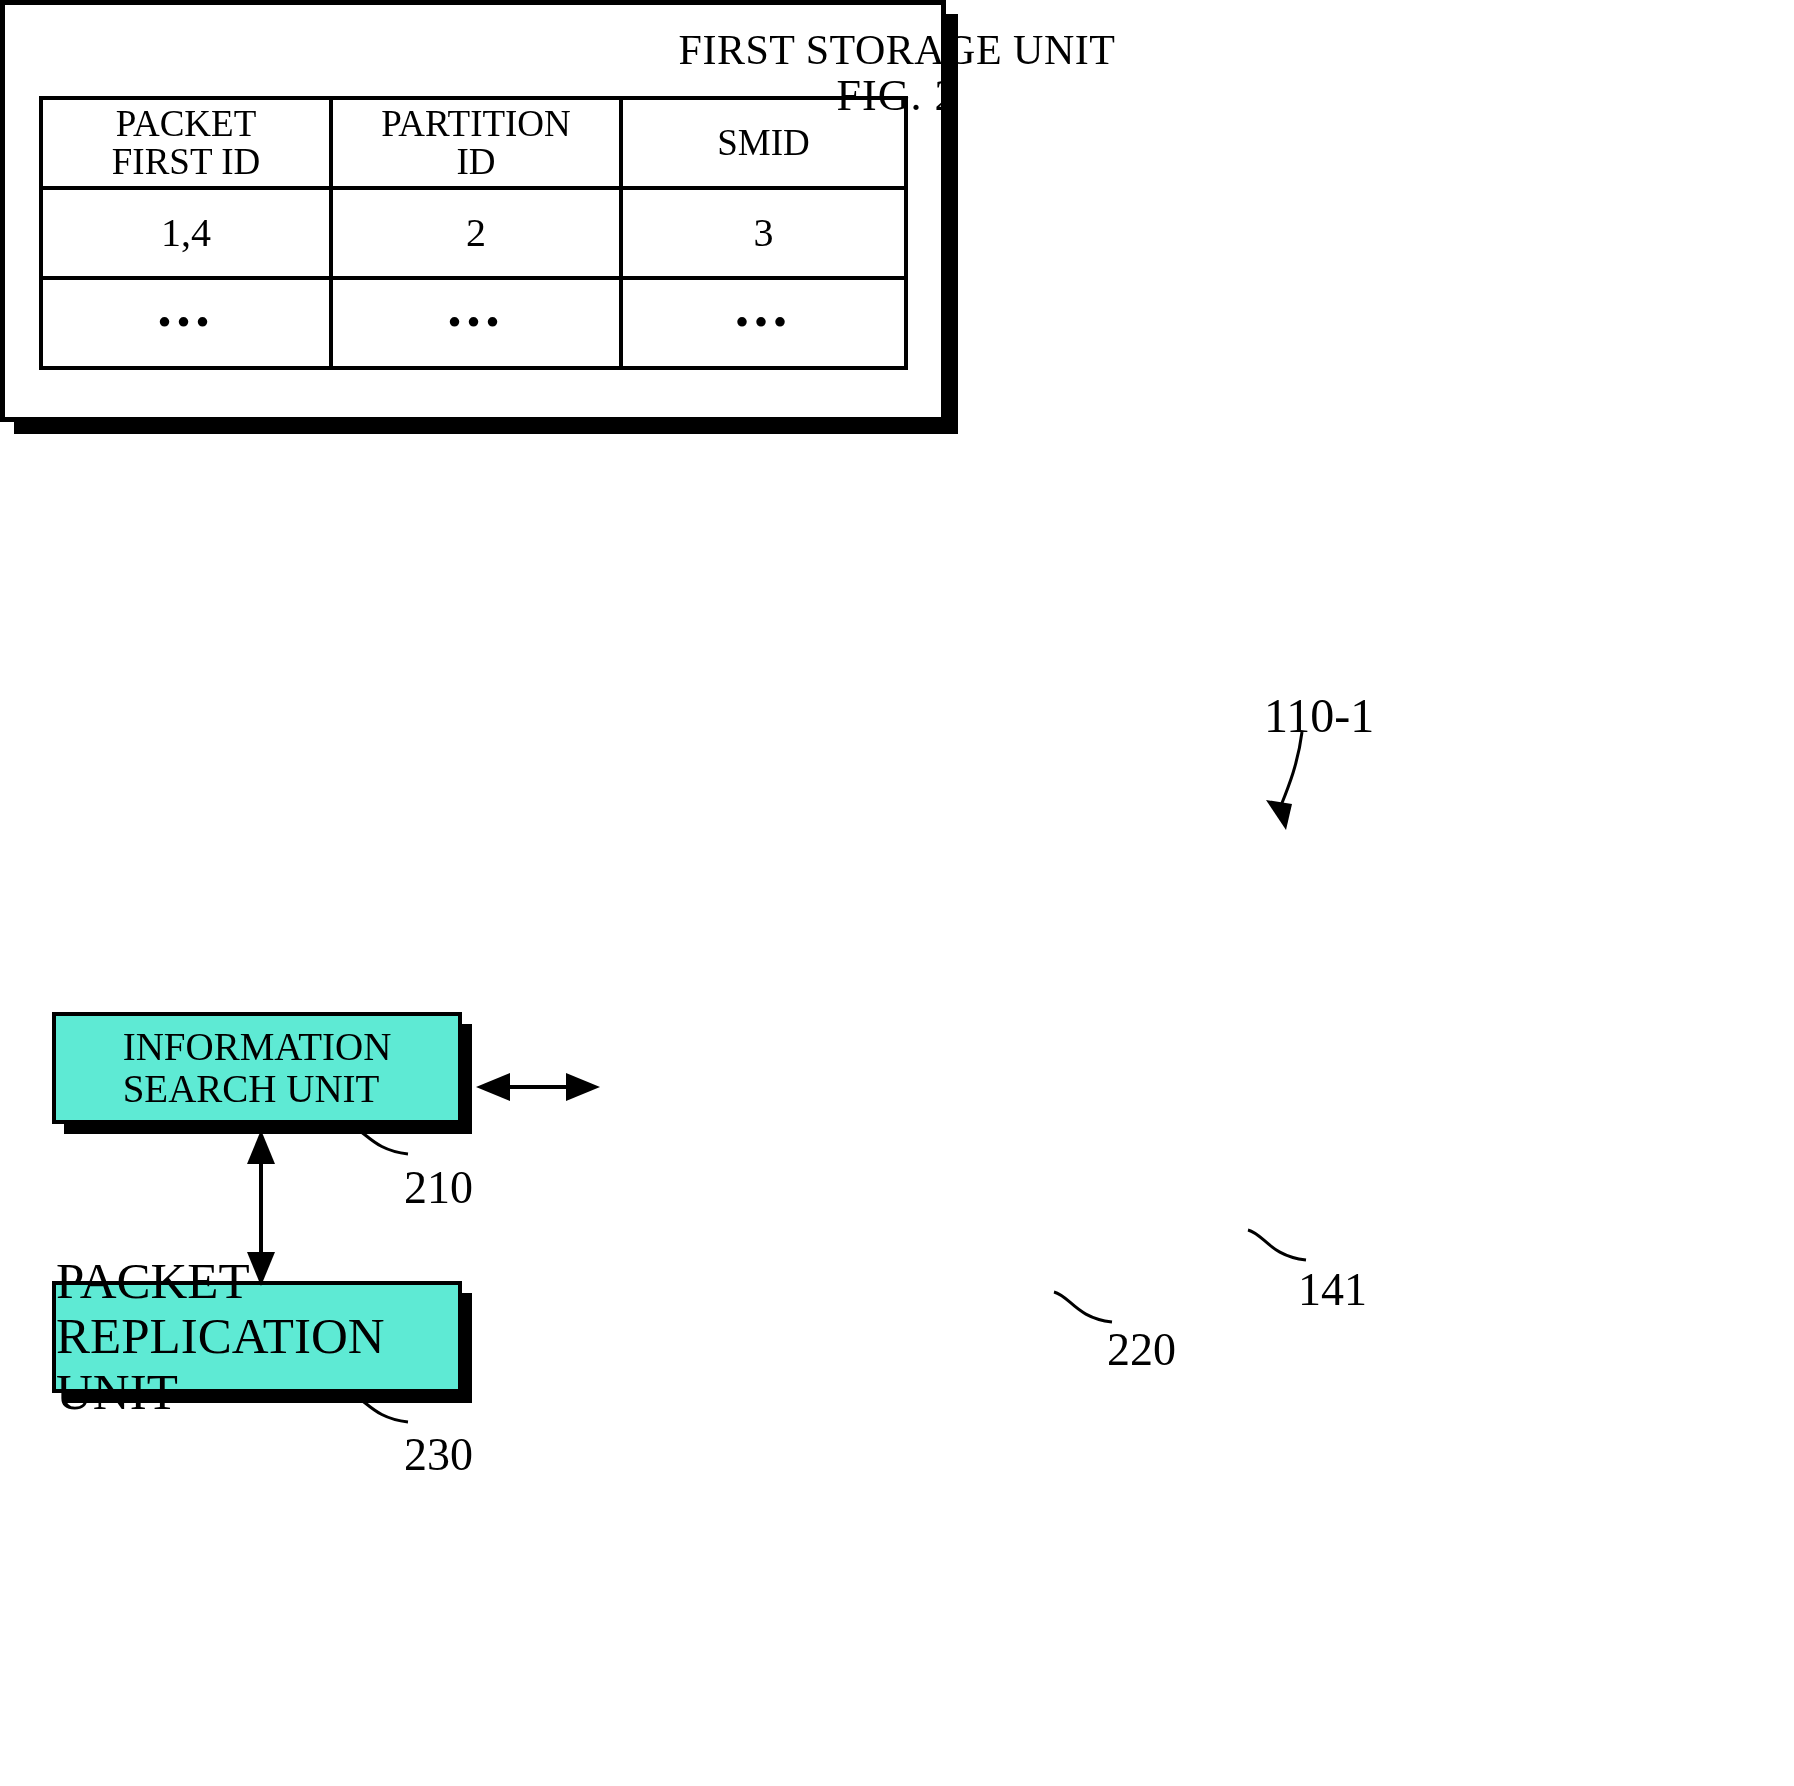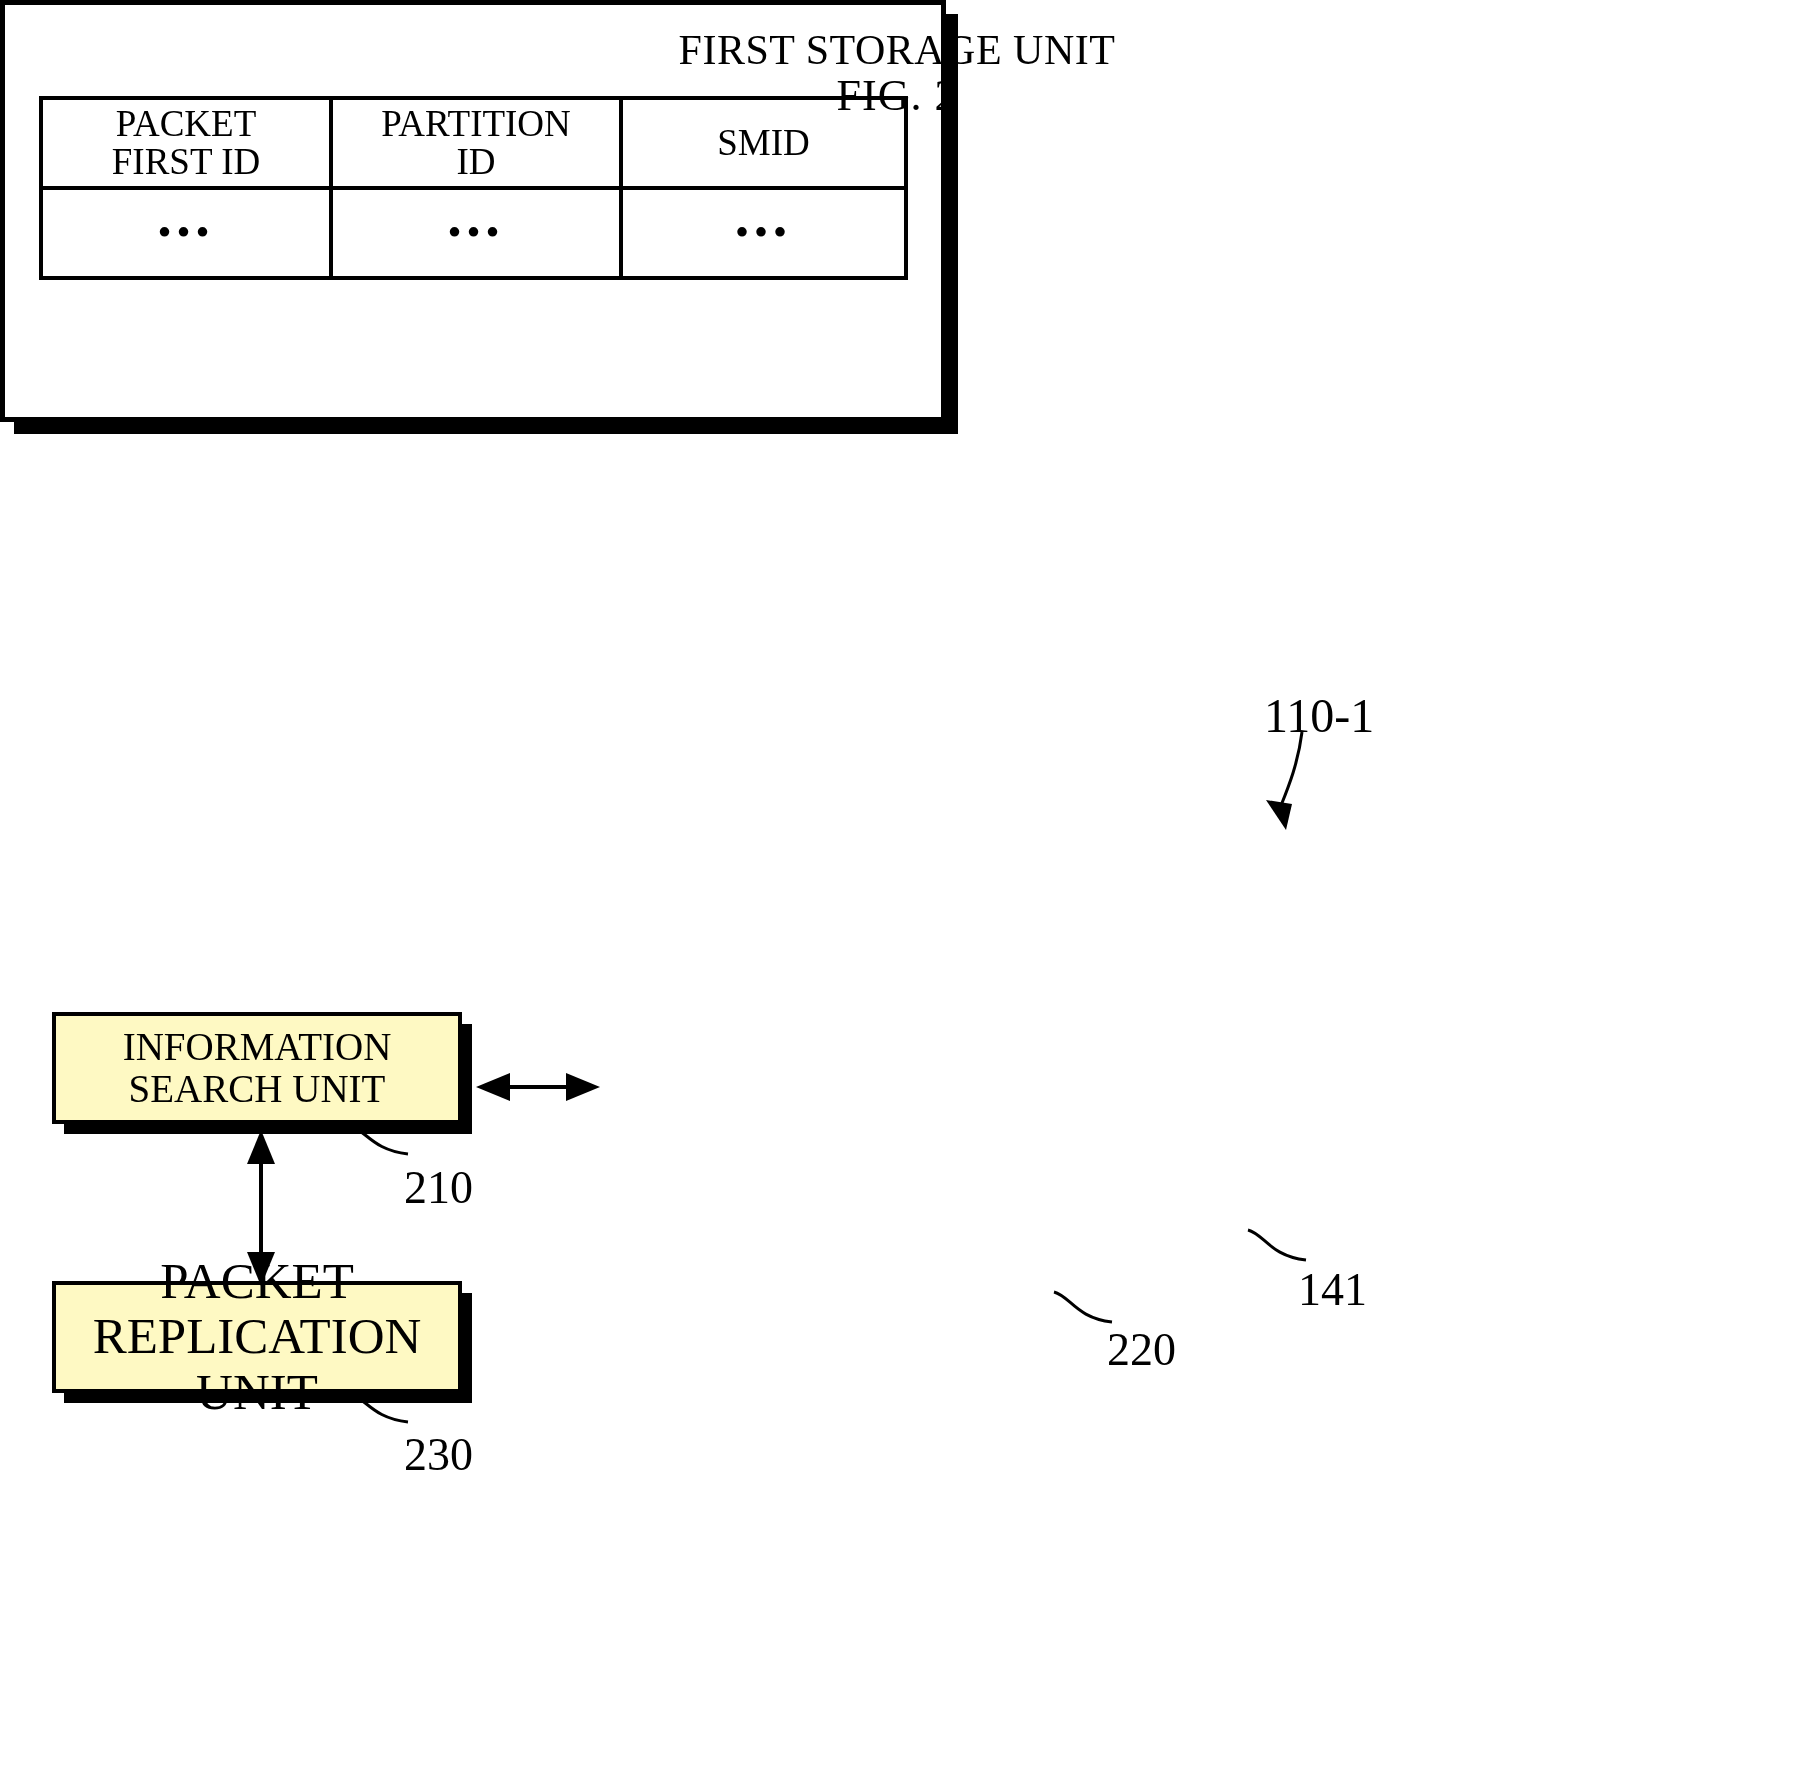--- a/index.html
+++ b/index.html
@@ -25,27 +25,27 @@
     text-align: center;
     font-size: 44px;
     letter-spacing: 1px;
     font-family: "Liberation Serif", "DejaVu Serif", serif;
   }
 
   
   .blk {
     position: absolute;
     box-sizing: border-box;
-    background: #fef9c3;
+    background: #5eead4;
     border: 4px solid #000000;
     box-shadow: 11px 11px 0 -1px #000000;
     display: flex;
     align-items: center;
     justify-content: center;
-    text-align: center;
+    text-align: left;
     line-height: 1.08;
   }
 
   
   #info-search-unit {
     left: 52px;
     top: 1012px;
     width: 410px;
     height: 112px;
     font-size: 39px;
@@ -182,20 +182,25 @@
         </td>
         <td class="col-b">
           <span>PARTITION</span><br>
           <span>ID</span>
         </td>
         <td class="col-c">
           <span>SMID</span>
         </td>
       </tr>
       <tr class="data-row">
+        <td class="col-a">1,4</td>
+        <td class="col-b">2</td>
+        <td class="col-c">3</td>
+      </tr>
+      <tr class="data-row">
         <td class="col-a ell">•••</td>
         <td class="col-b ell">•••</td>
         <td class="col-c ell">•••</td>
       </tr>
     </tbody>
   </table>
 </div>
 
 <svg class="leader" style="left:1244px; top:1228px;" width="70" height="44" viewBox="0 0 70 44">
   <path d="M 4 2 C 20 6, 26 28, 62 32" stroke="#000" stroke-width="3" fill="none"></path>

